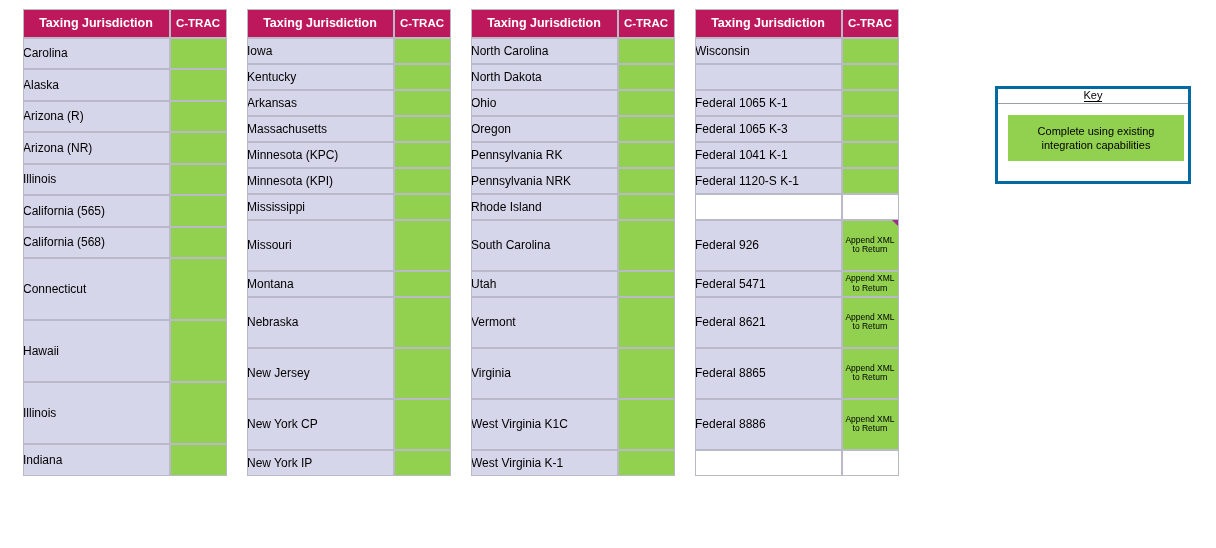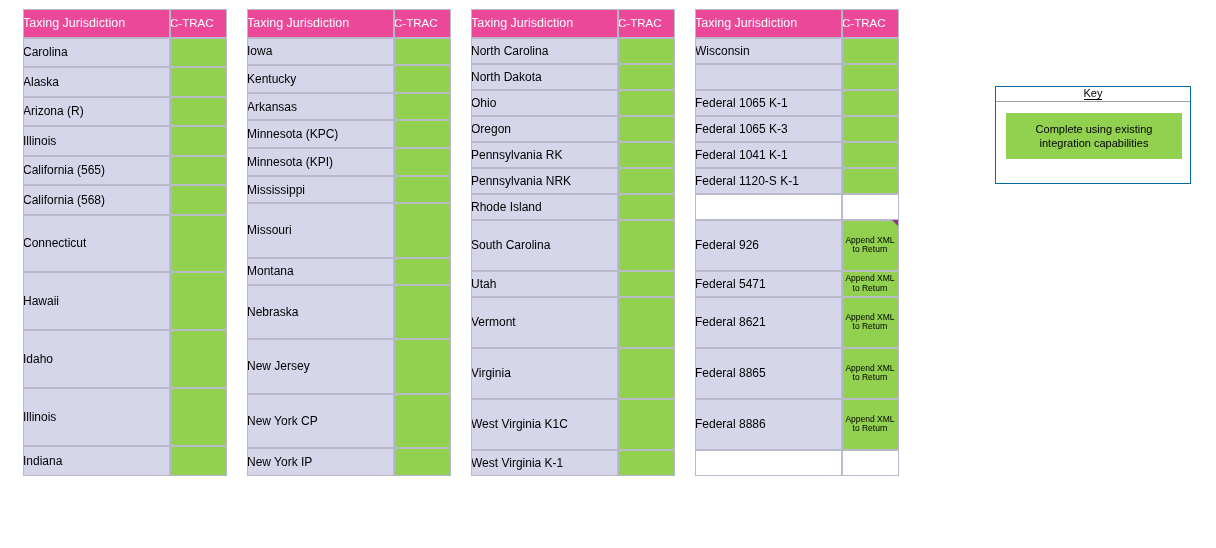--- a/index.html
+++ b/index.html
@@ -29,25 +29,25 @@
     background: #ffffff;
   }
   table.jt td, table.jt th {
     border: 1px solid #ffffff;
     outline: 1px solid #b9b9c9;
     outline-offset: -1px;
     padding: 0;
     margin: 0;
   }
   .hdr-jur, .hdr-ctrac {
-    background: #ec4899;
+    background: #be185d;
     color: #ffffff;
-    font-weight: normal;
+    font-weight: bold;
     font-size: 12.5px;
-    text-align: left;
+    text-align: center;
     height: 28px;
     border: 1px solid #ffffff;
   }
   .hdr-jur { width: 146px; }
   .hdr-ctrac { width: 56px; font-size: 11.5px; }
   .cell-jur {
     background: #d6d6ea;
     color: #000000;
     font-size: 12px;
     padding-left: 5px;
@@ -88,21 +88,21 @@
     border-top: 6px solid #9b2d8f;
     border-left: 6px solid transparent;
   }
   
   .key-box {
     position: absolute;
     left: 995px;
     top: 86px;
     width: 196px;
     height: 98px;
-    border: 1px solid #0369a1;
+    border: 3px solid #0369a1;
     background: #ffffff;
     box-sizing: border-box;
   }
   .key-title {
     height: 14px;
     font-size: 11px;
     text-align: center;
     color: #000000;
     border-bottom: 1px solid #9aa0a6;
     line-height: 13px;
@@ -147,41 +147,41 @@
           </tr>
           <tr>
             <td class="cell-jur">Alaska</td>
             <td class="cell-val"></td>
           </tr>
           <tr>
             <td class="cell-jur">Arizona (R)</td>
             <td class="cell-val"></td>
           </tr>
           <tr>
+            <td class="cell-jur">Arizona (NR)</td>
+            <td class="cell-val"></td>
+          </tr>
+          <tr>
             <td class="cell-jur">Illinois</td>
             <td class="cell-val"></td>
           </tr>
           <tr>
             <td class="cell-jur">California (565)</td>
             <td class="cell-val"></td>
           </tr>
           <tr>
             <td class="cell-jur">California (568)</td>
             <td class="cell-val"></td>
           </tr>
           <tr>
             <td class="cell-jur tall">Connecticut</td>
             <td class="cell-val tall"></td>
           </tr>
           <tr>
             <td class="cell-jur tall">Hawaii</td>
-            <td class="cell-val tall"></td>
-          </tr>
-          <tr>
-            <td class="cell-jur tall">Idaho</td>
             <td class="cell-val tall"></td>
           </tr>
           <tr>
             <td class="cell-jur tall">Illinois</td>
             <td class="cell-val tall"></td>
           </tr>
           <tr>
             <td class="cell-jur">Indiana</td>
             <td class="cell-val"></td>
           </tr>
@@ -202,20 +202,24 @@
           </tr>
           <tr>
             <td class="cell-jur">Kentucky</td>
             <td class="cell-val"></td>
           </tr>
           <tr>
             <td class="cell-jur">Arkansas</td>
             <td class="cell-val"></td>
           </tr>
           <tr>
+            <td class="cell-jur">Massachusetts</td>
+            <td class="cell-val"></td>
+          </tr>
+          <tr>
             <td class="cell-jur">Minnesota (KPC)</td>
             <td class="cell-val"></td>
           </tr>
           <tr>
             <td class="cell-jur">Minnesota (KPI)</td>
             <td class="cell-val"></td>
           </tr>
           <tr>
             <td class="cell-jur">Mississippi</td>
             <td class="cell-val"></td>

